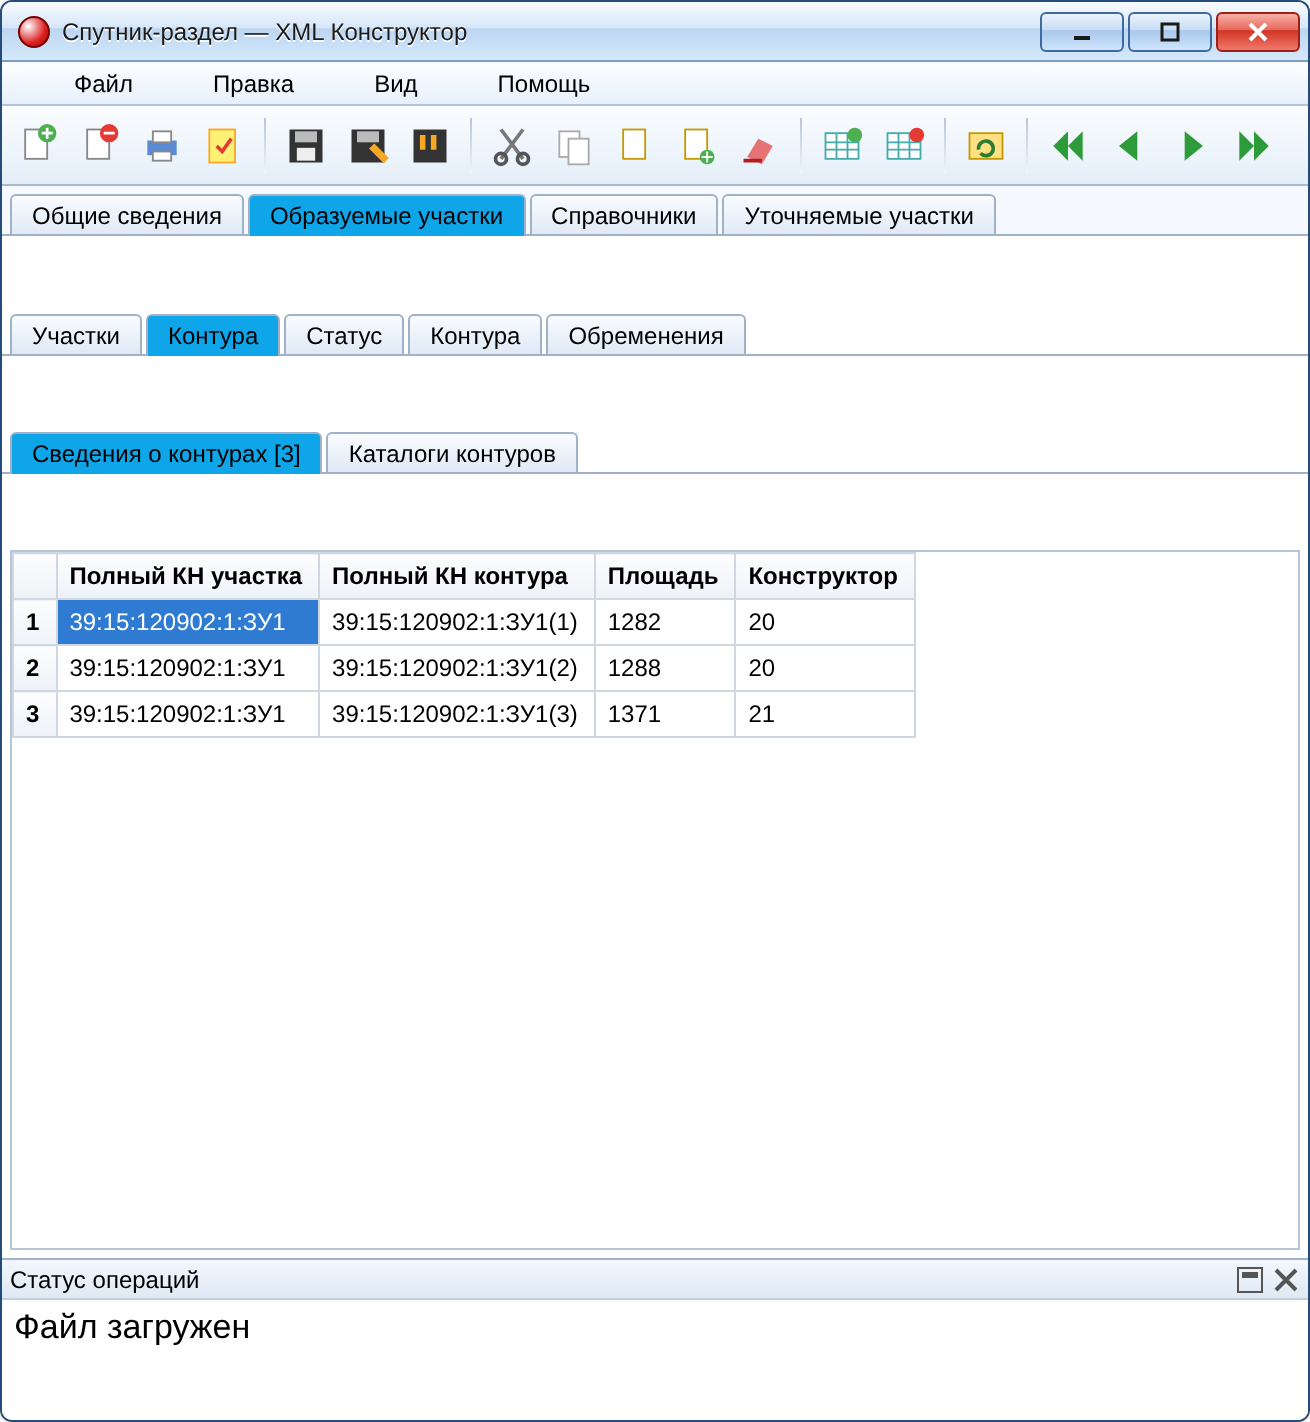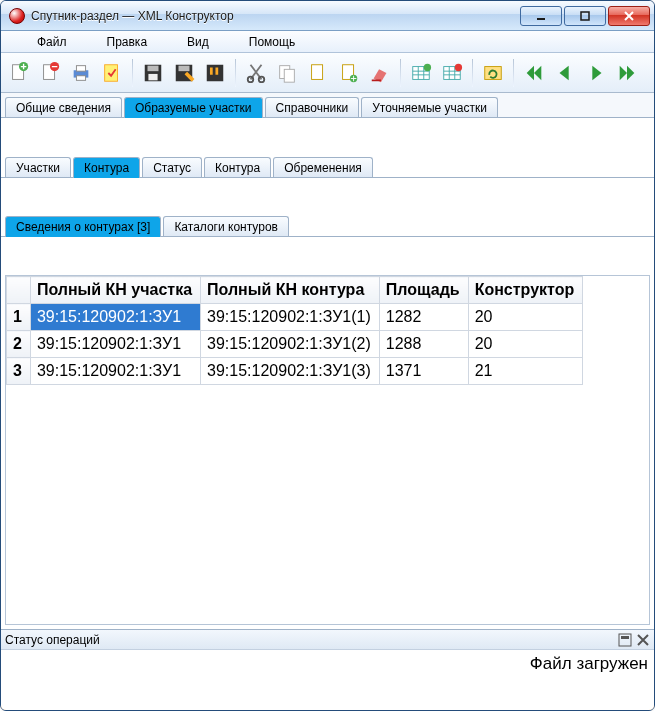--- a/index.html
+++ b/index.html
@@ -110,21 +110,21 @@
 
   
   .tab-content{
     flex:1; overflow:auto;
     border:1px solid #b6c5d7;
     margin:2px 4px 4px;
     background:#fff;
   }
   table.grid{
     border-collapse:collapse;
-    font-size:16px;
+    font-size:12px;
   }
   table.grid th, table.grid td{
     border:1px solid #d0d7e1;
     padding:4px 8px 4px 6px;
     text-align:left;
     white-space:nowrap;
   }
   table.grid th{
     background:linear-gradient(#fdfdfe,#eef2f7);
     font-weight:bold;
@@ -135,21 +135,20 @@
     width:18px;
   }
   tr.selected td.sel{
     background:#2f7bd1; color:#fff;
   }
 
   
   .status-panel{
     border-top:1px solid #9fb2c8;
     background:#fdba74;
-    text-align:right;
   }
   .status-header{
     height:20px;
     background:linear-gradient(#f2f7fd,#dfe9f4);
     border-bottom:1px solid #c3d0e0;
     display:flex; align-items:center;
     padding:0 4px;
     font-size:12px;
   }
   .status-header .spacer{flex:1;}

